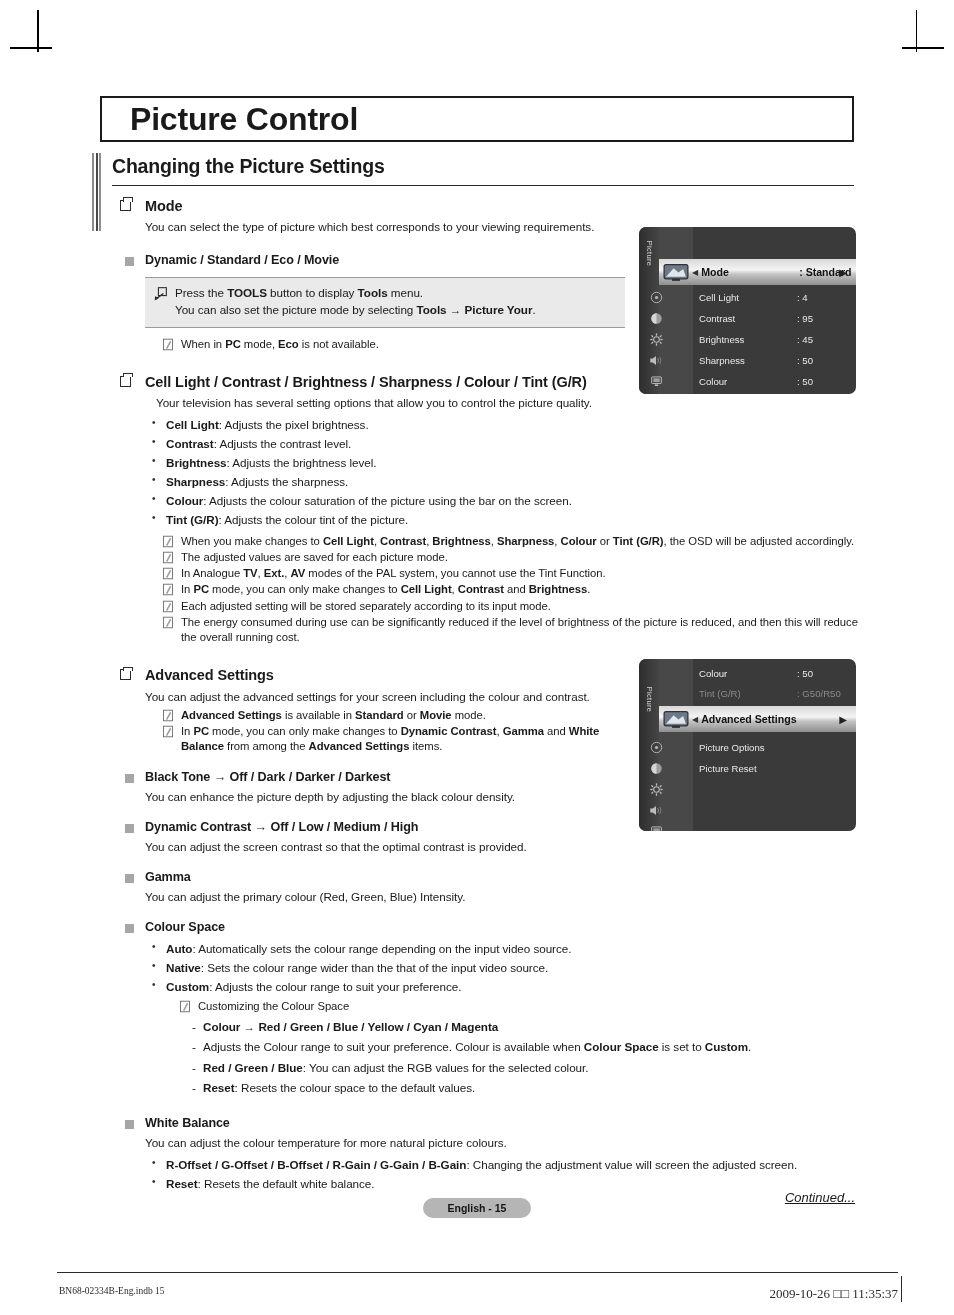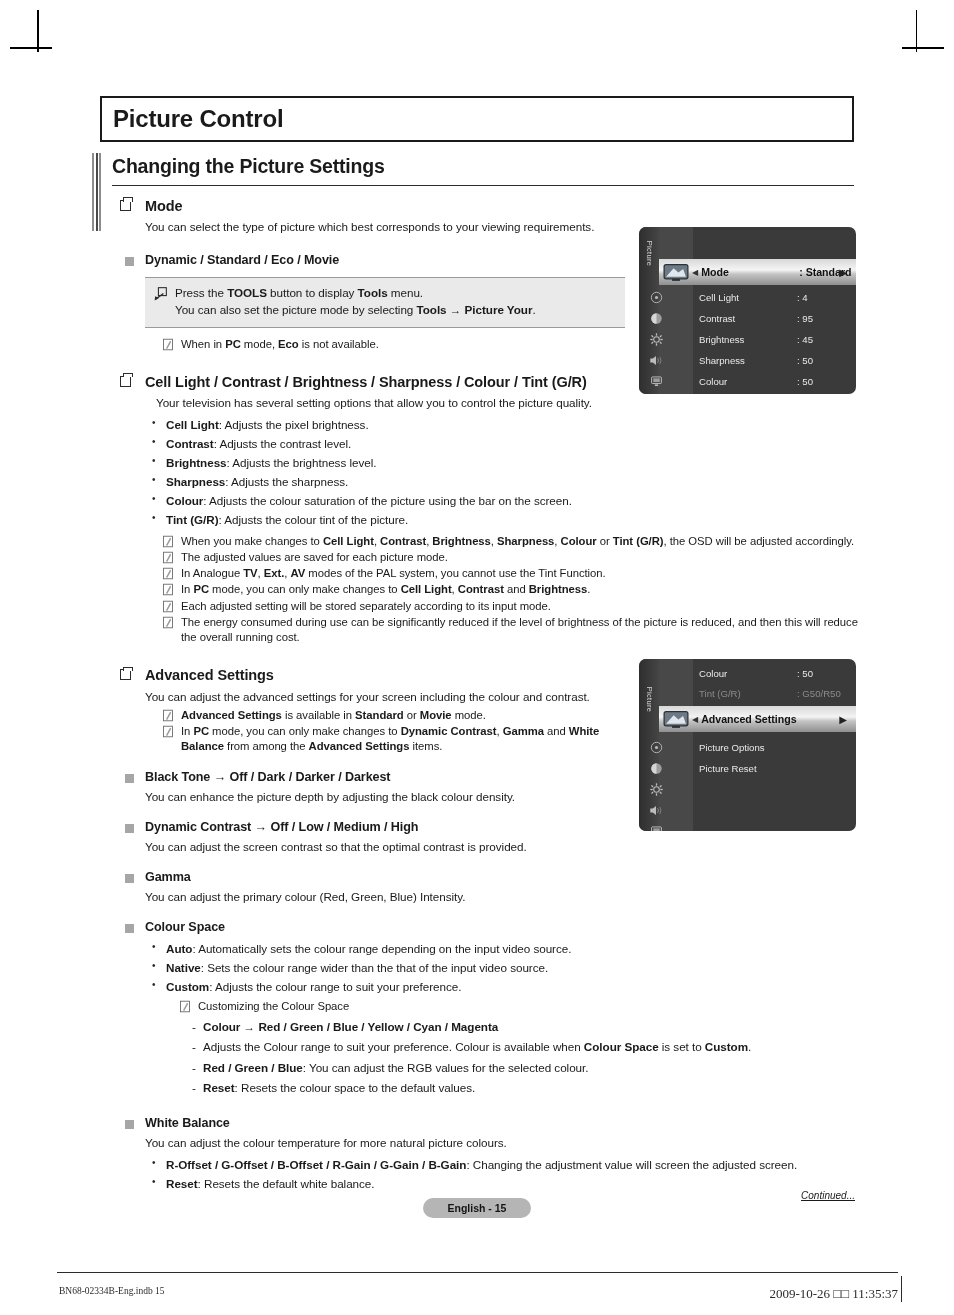--- a/index.html
+++ b/index.html
@@ -17,22 +17,22 @@
   .crop.v { width: 1.5px; height: 42px; }
   .crop.h { height: 1.5px; width: 42px; }
 
   
   .title-box {
     position: absolute; left: 100px; top: 96px; width: 754px; height: 46px;
     border: 2px solid #1a1a1a;
     display: flex; align-items: center;
   }
   .title-box h1 {
-    font-size: 24px; font-weight: bold; letter-spacing: -0.2px;
-    padding-left: 11px; line-height: 1;
+    font-size: 32px; font-weight: bold; letter-spacing: -0.2px;
+    padding-left: 28px; line-height: 1;
   }
 
   
   .sec-wrap { position: absolute; left: 92px; top: 153px; width: 762px; }
   .sec-bars { position: absolute; left: 0px; top: 0px; width: 9px; height: 78px; }
   .sec-bars i { position: absolute; top: 0; width: 2px; height: 78px; background: #6d6d6d; display: block; }
   .sec-bars i:nth-child(1) { left: 0px; background: #8d8d8d; }
   .sec-bars i:nth-child(2) { left: 3.5px; background: #4a4a4a; }
   .sec-bars i:nth-child(3) { left: 7px;  background: #8d8d8d; }
   .sec-title {
@@ -152,21 +152,21 @@
   .osd-sel .arrow { position: absolute; right: 9px; font-size: 10px; color: #222; }
 
   .ico-slot {
     position: absolute; left: 0; width: 34px; height: 21px;
     display: flex; align-items: center; justify-content: center;
   }
 
   
   .continued {
     position: absolute; right: 99px; top: 1190px;
-    font-size: 10px; font-style: italic; text-decoration: underline; color: #1a1a1a;
+    font-size: 13px; font-style: italic; text-decoration: underline; color: #1a1a1a;
   }
   .pagebadge {
     position: absolute; left: 423px; top: 1198px; width: 108px; height: 20px;
     background: #b5b5b5; border-radius: 10px;
     display: flex; align-items: center; justify-content: center;
     font-size: 10.5px; font-weight: bold; color: #141414;
   }
   .foot-rule { position: absolute; left: 57px; top: 1272px; width: 841px; height: 1px; background: #2b2b2b; }
   .foot-l {
     position: absolute; left: 59px; top: 1286px;

